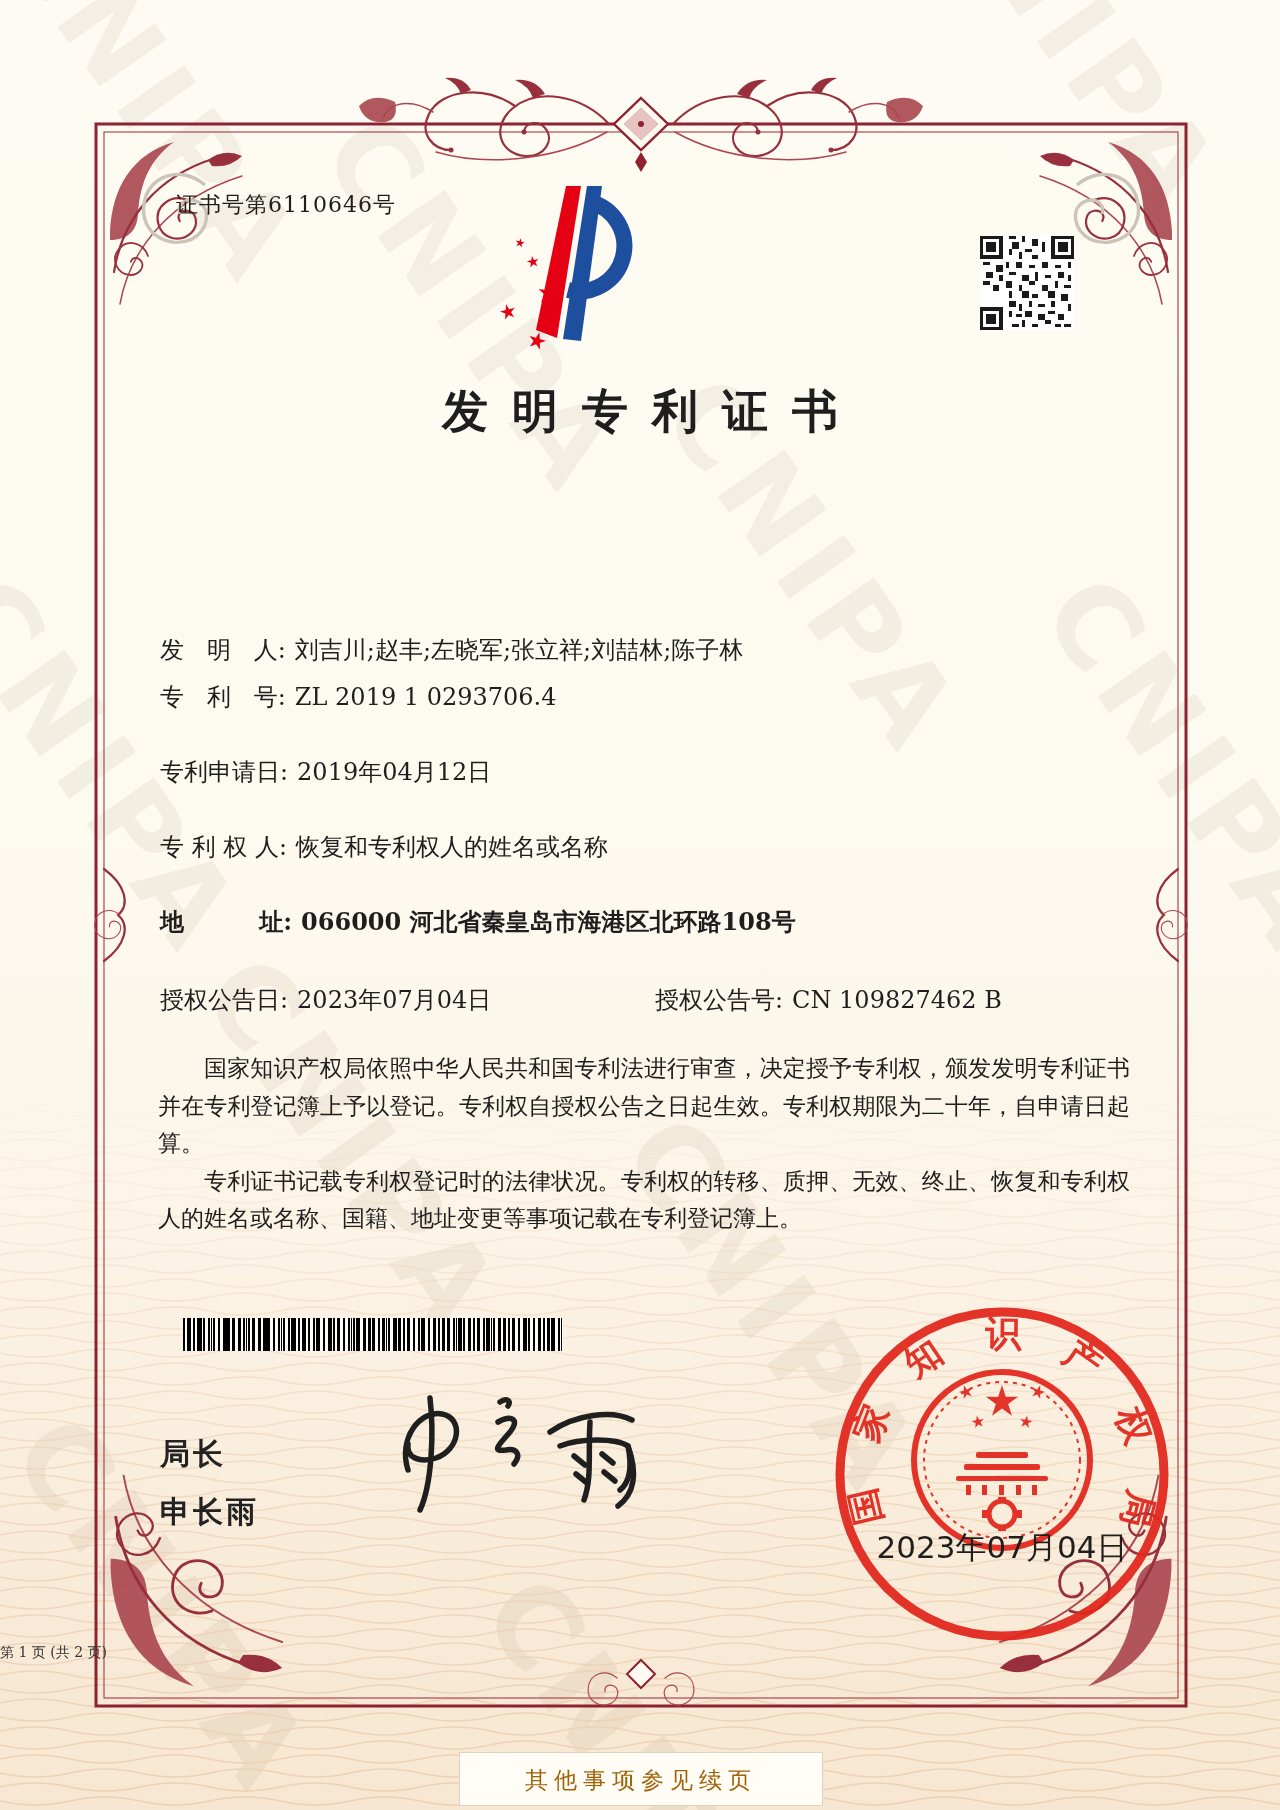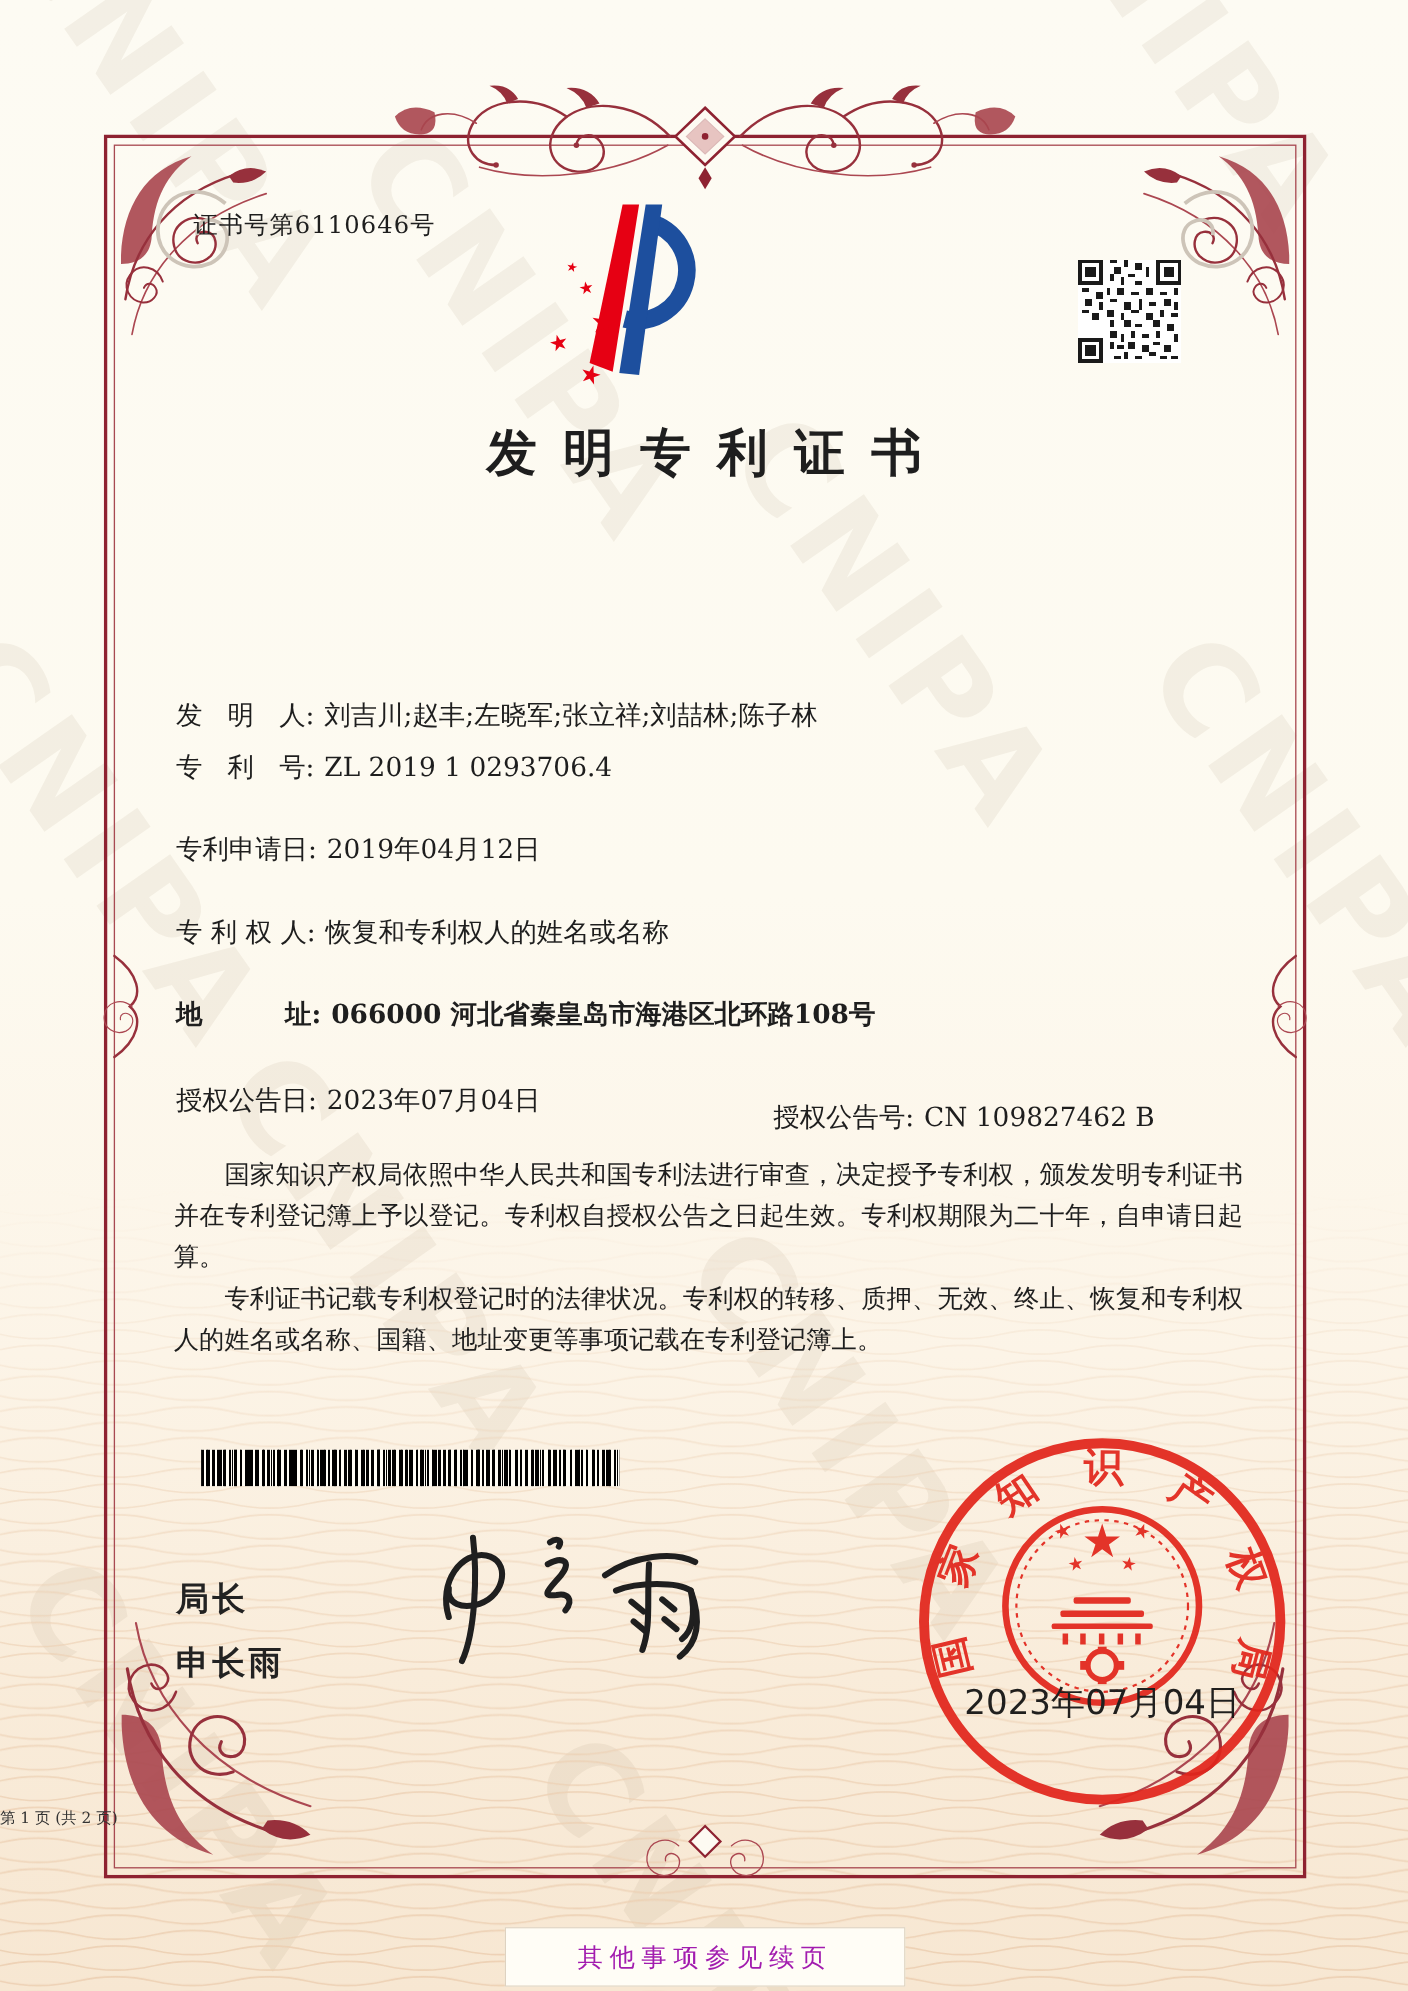--- a/index.html
+++ b/index.html
@@ -23,41 +23,41 @@
   .of2{fill:#a8454e;opacity:.9;stroke:none;}
   .ogray{stroke:#cdc4b8;stroke-width:2;fill:none;}
   
   .cert-no{left:176px;top:190px;font-size:22px;letter-spacing:1px;}
   .title{left:0;right:0;top:381px;text-align:center;font-size:46px;font-weight:600;
          letter-spacing:24px;text-indent:24px;}
   
   .frow{left:160px;font-size:24px;line-height:32px;white-space:nowrap;}
   .flab{display:inline-block;white-space:pre;}
   .fval{margin-left:9px;}
-  .grant2{position:absolute;left:495px;top:16px;margin-left:48px;}
+  .grant2{position:absolute;left:495px;top:0;}
   
   .paras{left:158px;top:1050px;width:972px;font-size:23px;line-height:37.5px;
          text-align:justify;}
   .paras p{margin:0;text-indent:2em;}
   
   .barcode{left:183px;top:1318px;width:380px;height:33px;
     background-image:
       repeating-linear-gradient(90deg,#000 0 2px,transparent 2px 5px),
       repeating-linear-gradient(90deg,#000 0 1px,transparent 1px 7px),
       repeating-linear-gradient(90deg,transparent 0 4px,#000 4px 6px,transparent 6px 13px);
     background-color:#fffdf6;}
   
   .signer{left:160px;font-family:"DejaVu Sans","Liberation Sans",sans-serif;
           font-weight:bold;font-size:30px;letter-spacing:3px;color:#222;}
   .signer.t1{top:1434px;}
   .signer.t2{top:1492px;}
   
   .pageinfo{left:0;right:0;top:1644px;text-align:left;font-size:14px;color:#333;}
   .footer-note{left:459px;top:1752px;width:364px;height:54px;line-height:54px;
-    text-align:center;font-size:23px;letter-spacing:6px;color:#a21caf;
+    text-align:center;font-size:23px;letter-spacing:6px;color:#a16207;
     background:#fffdf6;border:1px solid #ded2c0;box-sizing:border-box;}
 </style>
 </head>
 <body>
 
 <div id="cert">
 
   <span class="wm" style="left:-60px;top:30px;">CNIPA</span>
   <span class="wm" style="left:860px;top:-40px;">CNIPA</span>
   <span class="wm" style="left:260px;top:240px;">CNIPA</span>

